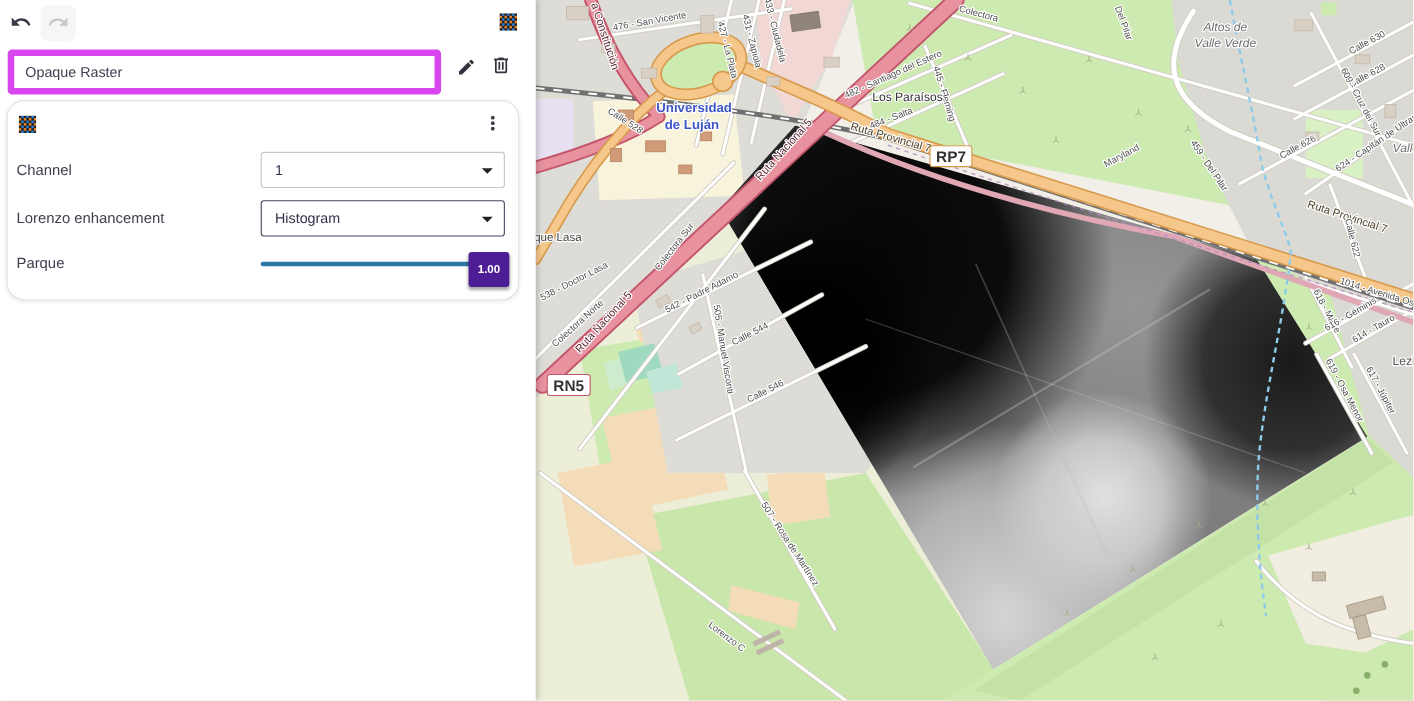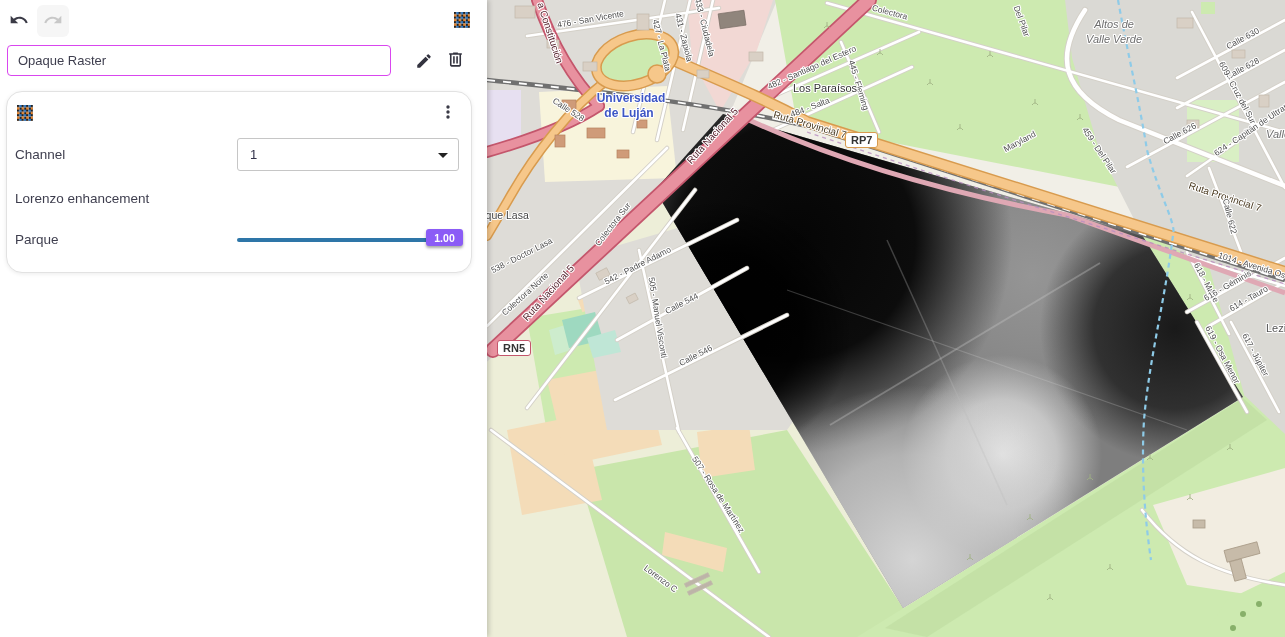--- a/index.html
+++ b/index.html
@@ -3,37 +3,37 @@
 <meta charset="utf-8">
 <style>
   html,body{margin:0;padding:0;background:#fff;font-family:"Liberation Sans",sans-serif;}
   #app{position:relative;width:1285px;height:637px;overflow:hidden;background:#f1efe7;}
   
   .panel{position:absolute;left:0;top:0;width:487px;height:637px;background:#fff;box-shadow:2px 0 5px rgba(0,0,0,.18);z-index:5;}
   .icon-btn{position:absolute;display:flex;align-items:center;justify-content:center;border:none;background:transparent;cursor:pointer;padding:0;}
   .undo-btn{left:4px;top:6px;width:30px;height:30px;}
   .redo-btn{left:37px;top:5px;width:32px;height:32px;background:#f6f6f6;border-radius:6px;}
   .cb-top{position:absolute;left:454px;top:12px;width:16px;height:16px;}
-  .name-input{position:absolute;left:7px;top:45px;width:362px;height:29px;border:1px solid #d946ef;border-radius:4px;font-size:13px;color:#3e3e4e;padding:0 10px;outline:none;font-family:"Liberation Sans",sans-serif;}
+  .name-input{position:absolute;left:7px;top:45px;width:362px;height:29px;border:6px solid #d946ef;border-radius:4px;font-size:13px;color:#3e3e4e;padding:0 10px;outline:none;font-family:"Liberation Sans",sans-serif;}
   .pencil-btn{left:412px;top:50px;width:24px;height:24px;}
   .trash-btn{left:442px;top:48px;width:26px;height:26px;}
   .card{position:absolute;left:6px;top:91px;width:464px;height:180px;border:1px solid #e2e2e2;border-radius:16px;box-shadow:0 1px 4px rgba(0,0,0,.08);background:#fff;}
   .cb-card{position:absolute;left:10px;top:13px;width:16px;height:16px;}
   .dots-btn{left:428px;top:8px;width:26px;height:26px;}
   .row-label{position:absolute;left:8px;font-size:13.5px;color:#3e3e4e;}
   .sel{position:absolute;left:230px;width:222px;height:33px;border:1px solid #c6c6c6;border-radius:3px;display:flex;align-items:center;padding:0 12px;font-size:13px;color:#32324a;cursor:pointer;box-sizing:border-box;background:#fff;}
   .sel.focused{border:1px solid #45455c;}
   .caret{position:absolute;right:10px;top:14px;width:0;height:0;border-left:5px solid transparent;border-right:5px solid transparent;border-top:5px solid #222;}
   .slider{position:absolute;left:230px;top:146px;width:224px;height:4px;background:#2e76a8;border-radius:2px;cursor:pointer;}
-  .slider-badge{position:absolute;left:189px;top:-9px;width:37px;height:17px;background:#8b5cf6;border-radius:3px;color:#fff;font-size:10.5px;font-weight:bold;display:flex;align-items:center;justify-content:center;box-shadow:0 2px 3px rgba(0,0,0,.35);}
+  .slider-badge{position:absolute;left:189px;top:-9px;width:37px;height:32px;background:#4c1d95;border-radius:3px;color:#fff;font-size:10.5px;font-weight:bold;display:flex;align-items:center;justify-content:center;box-shadow:0 2px 3px rgba(0,0,0,.35);}
   
   .map{position:absolute;left:487px;top:0;width:798px;height:637px;}
   .map svg{display:block;}
   .map text{font-family:"Liberation Sans",sans-serif;}
-  .badge{position:absolute;background:#fff;font-size:11px;font-weight:bold;color:#333;border-radius:3px;padding:1px 5px;z-index:6;}
+  .badge{position:absolute;background:#fff;font-size:14px;font-weight:bold;color:#333;border-radius:3px;padding:1px 5px;z-index:6;}
   .badge.rn5{left:497px;top:340px;border:1.5px solid #c4566c;}
   .badge.rp7{left:845px;top:132px;border:1.5px solid #d89b4e;}
 </style>
 </head>
 <body>
 
 <div id="app">
 
   <div class="panel">
 
@@ -108,20 +108,24 @@
         </span>
       </button>
 
       <div class="row-label" style="top:55px">Channel</div>
       <div class="sel" style="top:46px">
         <span>1</span>
         <span class="caret"></span>
       </div>
 
       <div class="row-label" style="top:99px">Lorenzo enhancement</div>
+      <div class="sel focused" style="top:90px">
+        <span>Histogram</span>
+        <span class="caret"></span>
+      </div>
 
       <div class="row-label" style="top:140px">Parque</div>
       <div class="slider">
         <div class="slider-badge">1.00</div>
       </div>
     </div>
   </div>
 
   <div class="map">
     <svg width="798" height="637" viewBox="0 0 798 637">

